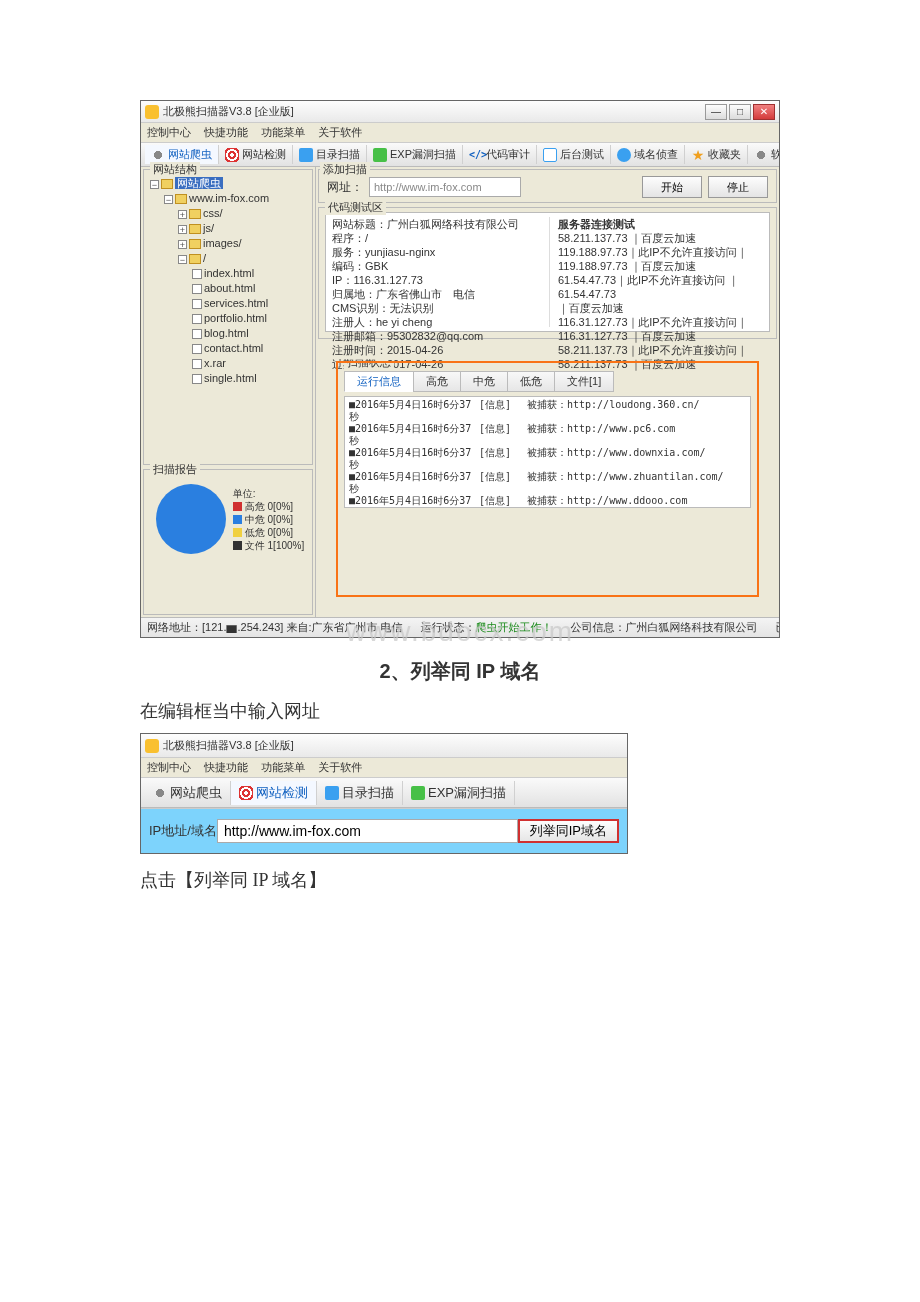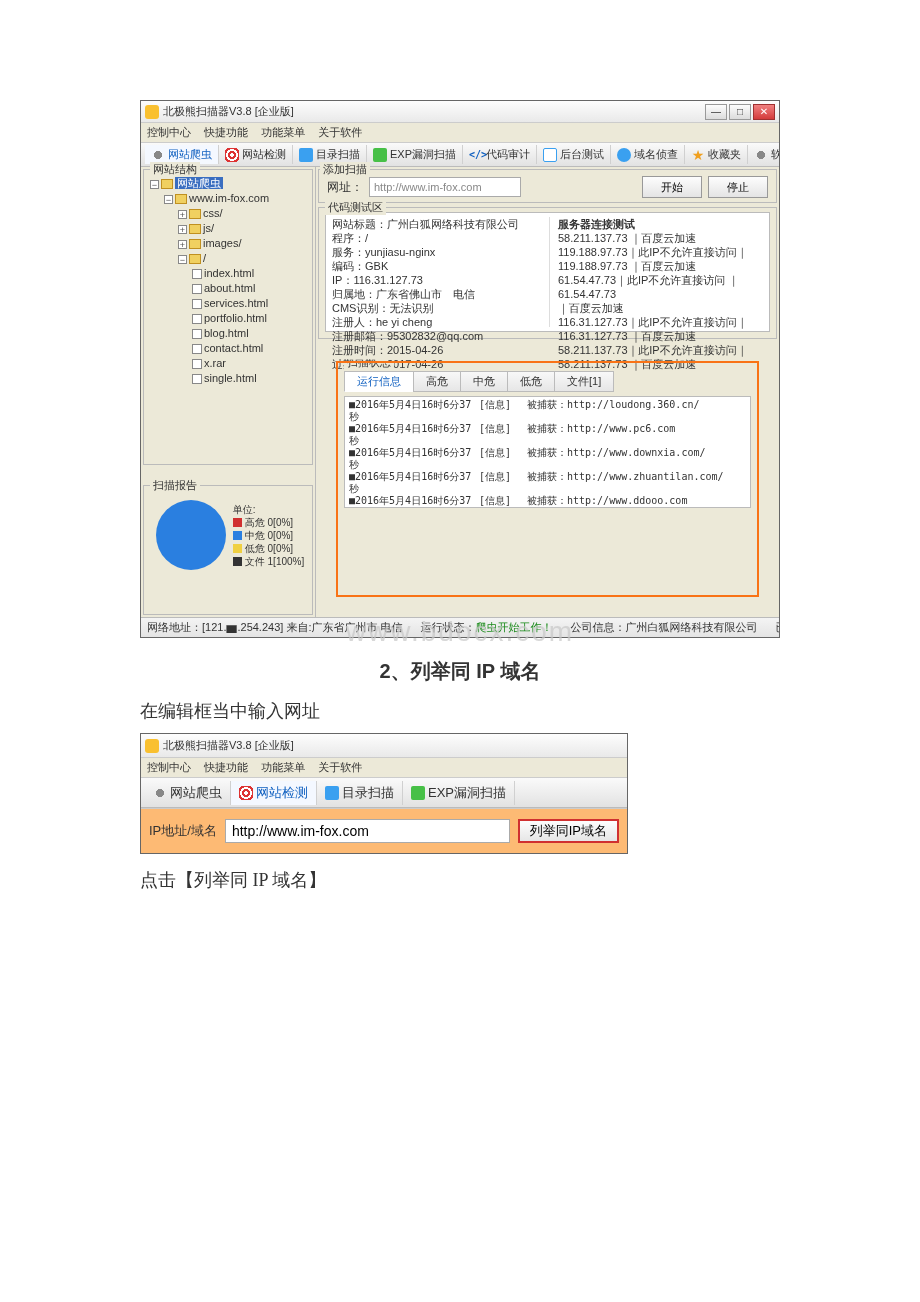--- a/index.html
+++ b/index.html
@@ -24,21 +24,21 @@
   .ic-target{background:radial-gradient(circle,#fff 20%,#d33 21% 40%,#fff 41% 60%,#d33 61% 80%,transparent 81%)}
   .ic-dir{background:#3aa0f0;border-radius:2px}
   .ic-exp{background:#47c047}
   .ic-code{color:#1060c0;font-weight:bold;font-family:monospace;font-size:10px;line-height:14px;text-align:center}
   .ic-admin{background:#fff;border:1px solid #3aa0f0}
   .ic-domain{background:#3aa0f0;border-radius:50%}
   .ic-star{color:#f0a020;font-size:14px;line-height:14px;text-align:center}
   .ic-gear{background:radial-gradient(circle,#888 40%,transparent 41%)}
 
   .body1 { display:flex; height:450px; }
-  .leftpane { width:175px; border-right:1px solid #bbb; display:flex; flex-direction:column;gap:16px; }
+  .leftpane { width:175px; border-right:1px solid #bbb; display:flex; flex-direction:column; }
   .groupbox { border:1px solid #bbb; margin:2px; padding:2px 4px; font-size:11px; position:relative; }
   .groupbox > .gtitle { position:absolute; top:-8px; left:6px; background:#ece9d8; padding:0 3px; }
   .tree { font-size:11px; line-height:15px; padding:4px 2px 4px 2px; height:290px; overflow:hidden; }
   .tree .tline{white-space:nowrap}
   .ticon{display:inline-block;width:12px;height:10px;background:#f0d060;border:1px solid #c09020;margin-right:2px;vertical-align:middle}
   .tficon{display:inline-block;width:10px;height:10px;background:#fff;border:1px solid #888;margin-right:2px;vertical-align:middle}
   .tplus{display:inline-block;width:9px;height:9px;border:1px solid #888;color:#555;font-size:9px;line-height:8px;text-align:center;margin-right:2px;background:#fff;vertical-align:middle}
   .tselected{background:#3a6ec0;color:#fff;padding:0 2px}
   .i1{padding-left:14px}.i2{padding-left:28px}.i3{padding-left:42px}
   .reportbox{height:179px}
@@ -77,21 +77,21 @@
 
   
   .doctext{font-size:20px;text-align:center;margin:10px 0 14px;font-weight:bold}
   .docp{font-size:18px;margin:8px 0 10px 0;font-family:SimSun,serif}
 
   
   .app2{border:1px solid #666;background:#ece9d8;font-family:"Microsoft YaHei",SimSun,Arial,sans-serif;width:488px}
   .app2 .titlebar{height:24px}
   .app2 .toolbar{height:30px;font-size:13px}
   .app2 .tbitem{padding:3px 8px;font-size:13px}
-  .iprow{display:flex;align-items:center;gap:8px;padding:10px 8px;background:#fdba74;border-top:1px solid #ccc}
+  .iprow{display:flex;align-items:center;padding:10px 8px;background:#7dd3fc;border-top:1px solid #ccc}
   .iprow .lbl{font-size:13px}
   .iprow input{flex:1;height:24px;border:1px solid #aaa;padding:0 6px;font-size:14px}
   .ipbtn{height:24px;padding:0 10px;border:2px solid #d03030;background:linear-gradient(#fdfdfd,#e6e6e6);font-size:13px;cursor:pointer}
 </style>
 </head>
 <body>
 
 <div class="app1">
   <div class="titlebar">
     <div class="titlebar-left">

